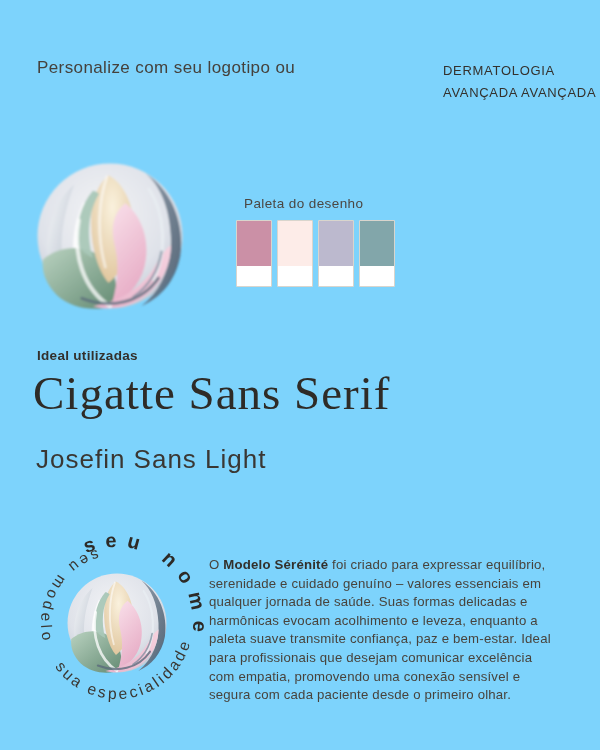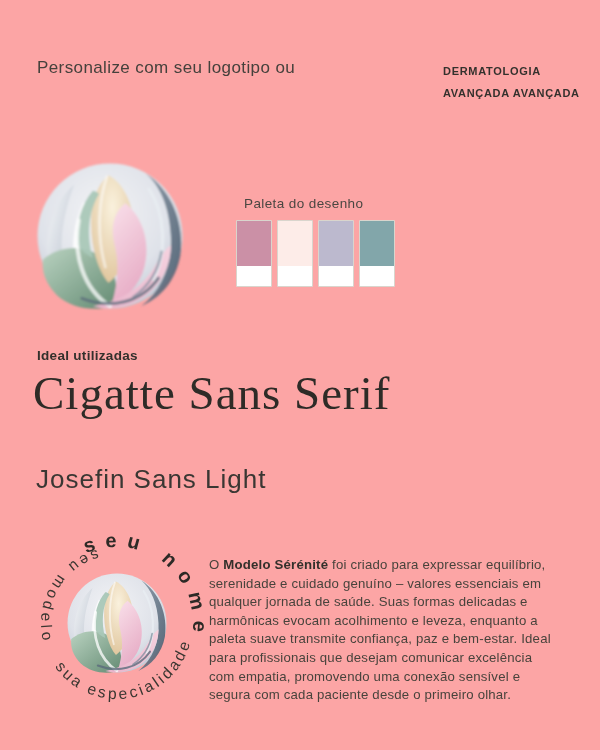--- a/index.html
+++ b/index.html
@@ -1,30 +1,30 @@
 <!DOCTYPE html>
 <html><head>
 <meta charset="utf-8">
 <style>
   * { margin:0; padding:0; box-sizing:border-box; }
   html,body { background:#e9e4dd; }
   .page {
     position:relative; width:600px; height:750px; margin:0 auto;
-    background:#fca5a5; overflow:hidden;
+    background:#7dd3fc; overflow:hidden;
     font-family:"Liberation Sans", sans-serif; color:#3d3935;
   }
   
   .intro {
     position:absolute; left:37px; top:50px;
     font-size:17px; font-weight:300; letter-spacing:.4px;
     line-height:36px; color:#45413c;
   }
   .brand {
     position:absolute; left:443px; top:60px;
-    font-size:11px; font-weight:700; letter-spacing:.7px;
+    font-size:13px; font-weight:400; letter-spacing:.7px;
     line-height:22px; color:#34312d;
   }
   
   .logo-main { position:absolute; left:32px; top:158px; width:156px; height:156px; }
   
   .palette { position:absolute; left:236px; top:196px; }
   .palette-label { font-size:13.5px; font-weight:300; letter-spacing:.4px; color:#4b4742;margin-left:8px; }
   .swatches { display:flex; gap:5px; margin-top:9px; }
   .swatch {
     width:36px; height:67px; background:#ffffff;
@@ -40,21 +40,20 @@
   .font-primary {
     position:absolute; left:33px; top:366px;
     font-family:"Liberation Serif", serif;
     font-size:47px; font-weight:400; letter-spacing:1px; color:#2e2b27;
     white-space:nowrap;
   }
   .font-secondary {
     position:absolute; left:36px; top:444px;
     font-size:26px; font-weight:300; letter-spacing:1px; color:#3a3733;
     white-space:nowrap;
-    margin-top:20px;
   }
   
   .stamp { position:absolute; left:22px; top:528px; width:190px; height:190px; }
   .stamp text { fill:#3a3631; font-family:"Liberation Sans", sans-serif; }
   .stamp .arc-bold { font-weight:700; fill:#2d2a26; }
   
   .description {
     position:absolute; left:209px; top:556px; width:345px;
     font-size:13.2px; font-weight:300; line-height:18.6px;
     letter-spacing:.2px; color:#48433c;

